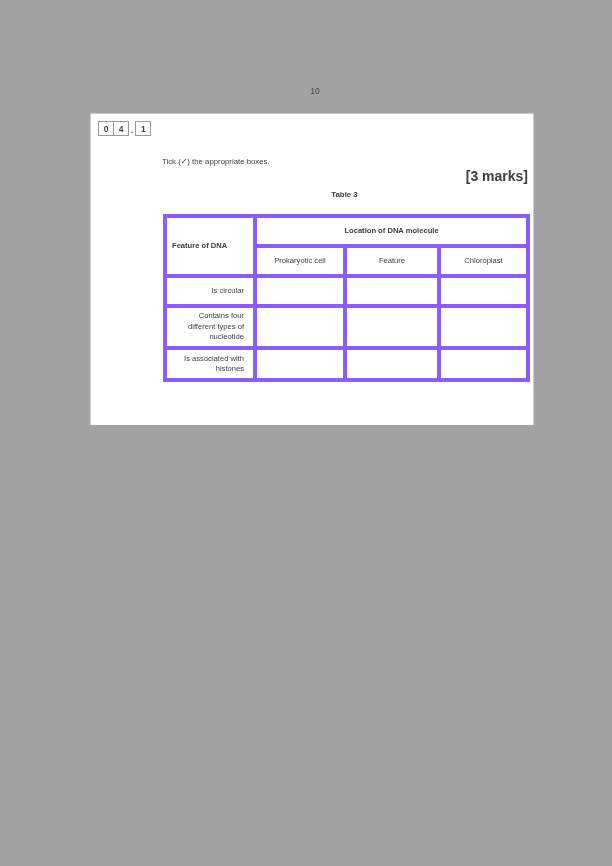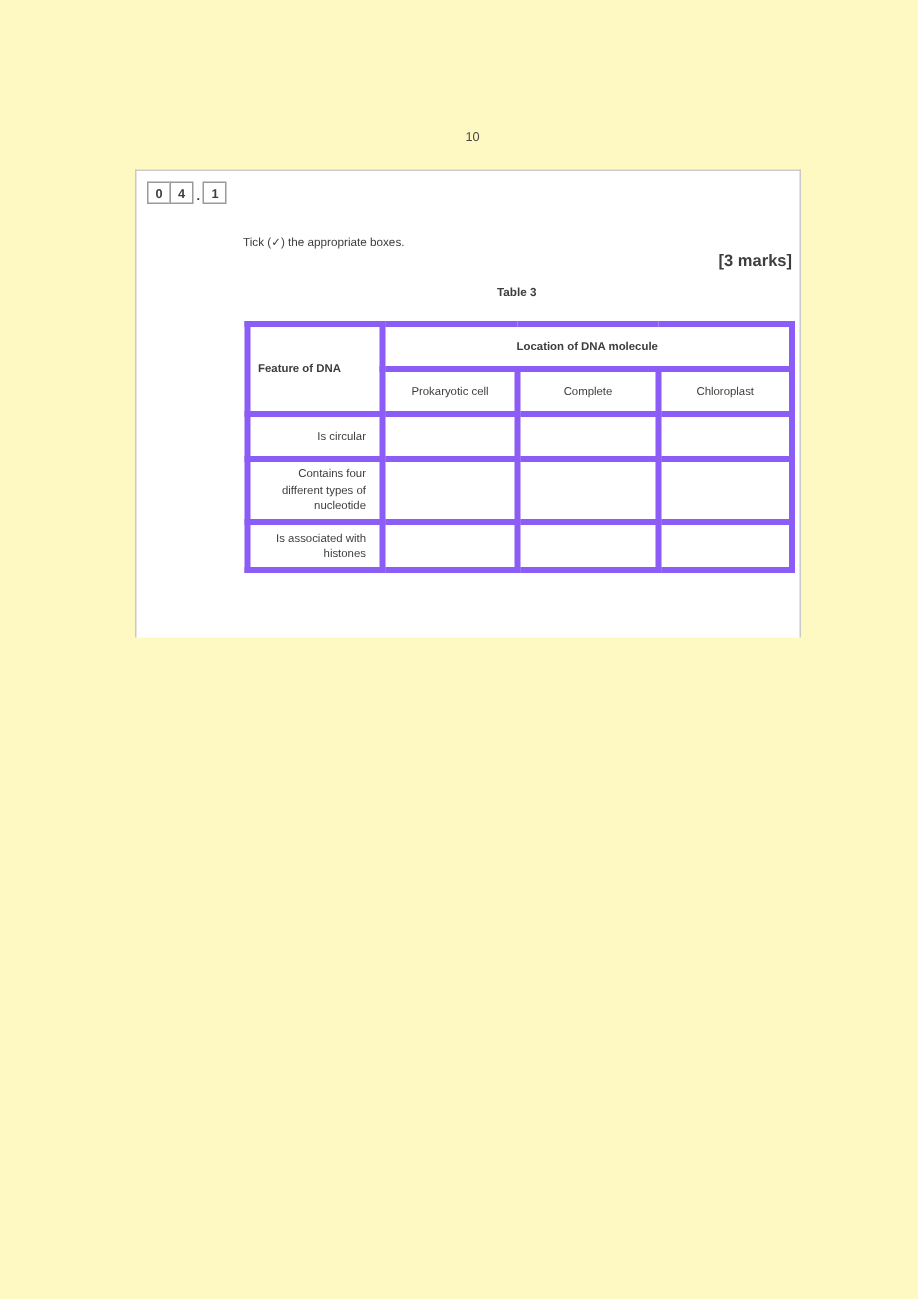--- a/index.html
+++ b/index.html
@@ -5,21 +5,21 @@
   * { margin: 0; padding: 0; box-sizing: border-box; }
   html, body { background: #ffffff; }
   body {
     width: 612px; height: 866px;
     position: relative;
     font-family: "Liberation Sans", sans-serif;
     color: #3d3d3d;
   }
   .page {
     position: absolute; inset: 0;
-    background: #fef9c3;
+    background: #a3a3a3;
     overflow: hidden;
   }
   .page-number {
     position: absolute;
     top: 86px; left: 315px;
     transform: translateX(-50%);
     font-size: 8.5px;
     color: #474747;
   }
   .question-frame {
@@ -53,21 +53,21 @@
   }
   .q-text b { font-weight: bold; }
   .q-tick {
     position: absolute;
     left: 71px; top: 43px;
     font-size: 7.8px;
   }
   .q-marks {
     position: absolute;
     right: 5px; top: 54px;
-    font-weight: bold; font-size: 11px;
+    font-weight: bold; font-size: 14px;
   }
   .table-caption {
     position: absolute;
     left: 72px; top: 76px; width: 363px;
     text-align: center;
     font-weight: bold; font-size: 7.8px;
   }
   table.q-table {
     position: absolute;
     left: 72px; top: 100px;
@@ -129,21 +129,21 @@
         <col style="width:94px">
         <col style="width:89px">
       </colgroup>
       <tbody>
         <tr style="height:30px">
           <th class="feature-head" rowspan="2">Feature of DNA</th>
           <th class="group-head" colspan="3">Location of DNA molecule</th>
         </tr>
         <tr style="height:30px">
           <th class="col-head">Prokaryotic cell</th>
-          <th class="col-head">Complete</th>
+          <th class="col-head">Feature</th>
           <th class="col-head">Chloroplast</th>
         </tr>
         <tr style="height:30px">
           <td class="feature">Is circular</td>
           <td class="tick-cell"></td>
           <td class="tick-cell"></td>
           <td class="tick-cell"></td>
         </tr>
         <tr style="height:42px">
           <td class="feature">Contains four different types of nucleotide</td>

